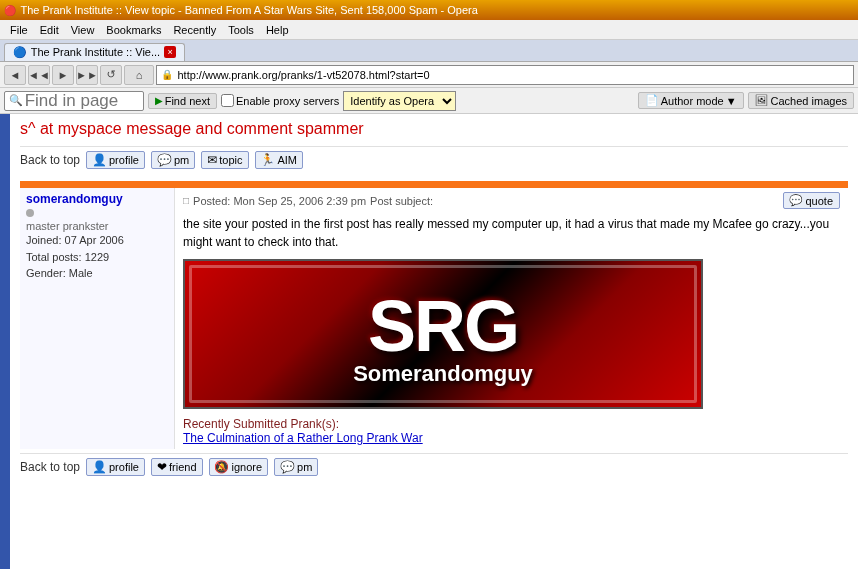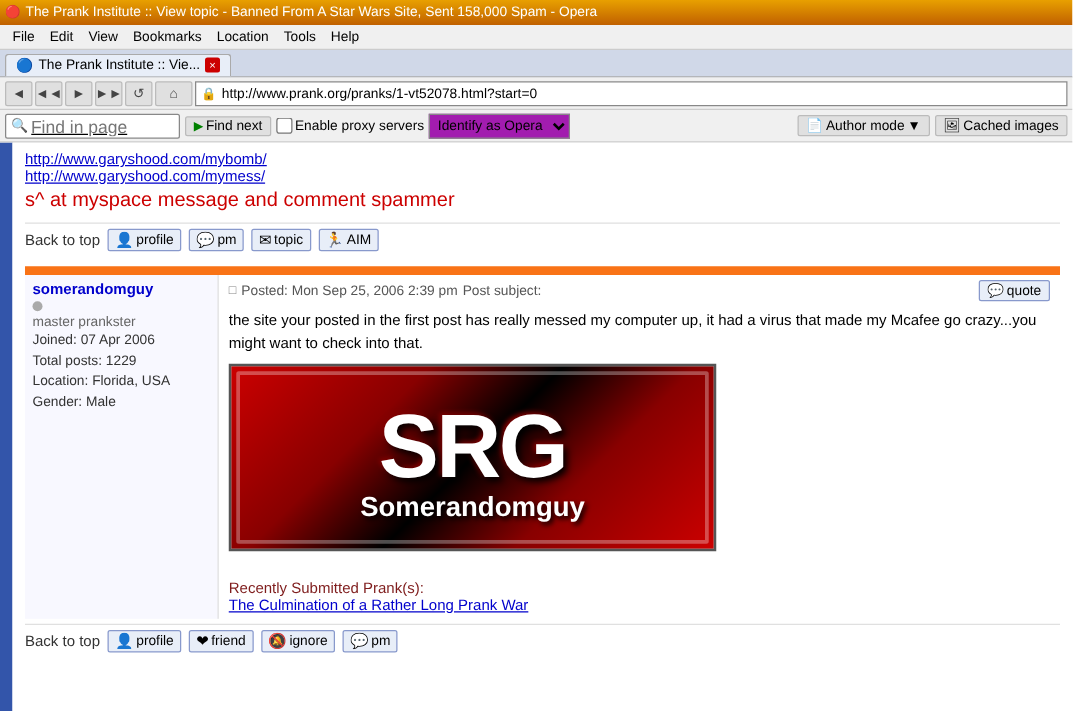--- a/index.html
+++ b/index.html
@@ -236,29 +236,29 @@
       padding: 1px 6px;
       font-size: 11px;
       cursor: pointer;
       display: flex; align-items: center; gap: 2px;
     }
 
     .post-text { font-size: 12px; color: #000; line-height: 1.5; margin-bottom: 8px; }
 
     
     .srg-image {
-      width: 390px;
+      width: 520px;
       height: 150px;
       background: linear-gradient(135deg, #cc0000 0%, #880000 30%, #000000 50%, #880000 70%, #cc0000 100%);
       border: 2px solid #555;
       display: flex;
       align-items: center;
       justify-content: center;
       position: relative;
-      margin-bottom: 22px;
+      margin-bottom: 8px;
       overflow: hidden;
     }
     .srg-text {
       font-size: 72px;
       font-weight: 900;
       color: #fff;
       text-shadow: 3px 3px 6px #000, -2px -2px 4px #800;
       font-family: Impact, Arial Black, sans-serif;
       letter-spacing: -2px;
       position: absolute;
@@ -299,21 +299,21 @@
 <div id="titlebar">
   <span class="icon">🔴</span>
   <span>The Prank Institute :: View topic - Banned From A Star Wars Site, Sent 158,000 Spam - Opera</span>
 </div>
 
 <div id="menubar">
   <span>File</span>
   <span>Edit</span>
   <span>View</span>
   <span>Bookmarks</span>
-  <span>Location</span>
+  <span>Recently</span>
   <span>Tools</span>
   <span>Help</span>
 </div>
 
 <div id="tabbar">
   <div class="tab">
     <span>🔵</span>
     <span>The Prank Institute :: Vie...</span>
     <span class="close-btn">×</span>
   </div>
@@ -328,53 +328,49 @@
   <div class="nav-btn" style="width:30px;">⌂</div>
   <div id="address-bar">
     <span class="addr-icon">🔒</span>
     <input type="text" style="border: none; outline: none; flex: 1 1 0%; font-size: 11px;" value="http://www.prank.org/pranks/1-vt52078.html?start=0">
   </div>
 </div>
 
 <div id="searchbar">
   <div class="search-box">
     <span class="search-icon">🔍</span>
-    <input type="text" style="border: none; outline: none; flex: 1 1 0%; font-size: 14px; background: transparent; text-decoration: underline;" placeholder="Find in page">
+    <input type="text" style="border: none; outline: none; flex: 1 1 0%; font-size: 17px; background: transparent;" placeholder="Find in page">
   </div>
   <button class="find-next-btn">
     <span class="play-icon">▶</span>
     <span>Find next</span>
   </button>
   <label class="checkbox-label">
     <input type="checkbox" style="">
     <span>Enable proxy servers</span>
   </label>
-  <div style="display:flex;align-items:center;border:1px solid #888;background:#a21caf;height:20px;">
+  <div style="display:flex;align-items:center;border:1px solid #888;background:#fef9c3;height:20px;">
     <select style="border:none;background:transparent;font-size:11px;outline:none;padding:0 2px;"><option>Identify as Opera</option><option>Identify as Firefox</option><option>Identify as IE</option></select>
   </div>
   <div class="spacer"></div>
   <button class="author-mode-btn">
     <span>📄</span>
     <span>Author mode</span>
     <span>▼</span>
   </button>
   <button class="cached-btn">
     <span>🖼</span>
     <span>Cached images</span>
   </button>
 </div>
 
 <div id="content">
   <div id="left-strip"></div>
   <div id="main">
 
-    <div class="post-links">
-      <a href="#">http://www.garyshood.com/mybomb/</a>
-      <a href="#">http://www.garyshood.com/mymess/</a>
-    </div>
 
     <div class="spam-text">s^ at myspace message and comment spammer</div>
 
     <div class="back-to-top-row">
       <span class="back-to-top-label">Back to top</span>
       <button class="action-btn">
         <span class="btn-icon">👤</span>
         <span>profile</span>
       </button>
       <button class="action-btn">
@@ -392,21 +388,20 @@
     </div>
 
     <div class="post-container">
 
       <div class="post-sidebar">
         <div class="username">somerandomguy</div>
         <div><span class="user-status"></span></div>
         <div class="user-rank">master prankster</div>
         <div class="user-info">Joined: 07 Apr 2006</div>
         <div class="user-info">Total posts: 1229</div>
-        <div class="user-info">Location: Florida, USA</div>
         <div class="user-info">Gender: Male</div>
       </div>
 
       <div class="post-content">
         <div class="post-header">
           <div class="post-header-left">
             <span class="post-icon">□</span>
             <span>Posted: Mon Sep 25, 2006 2:39 pm</span>
             <span>Post subject:</span>
           </div>

